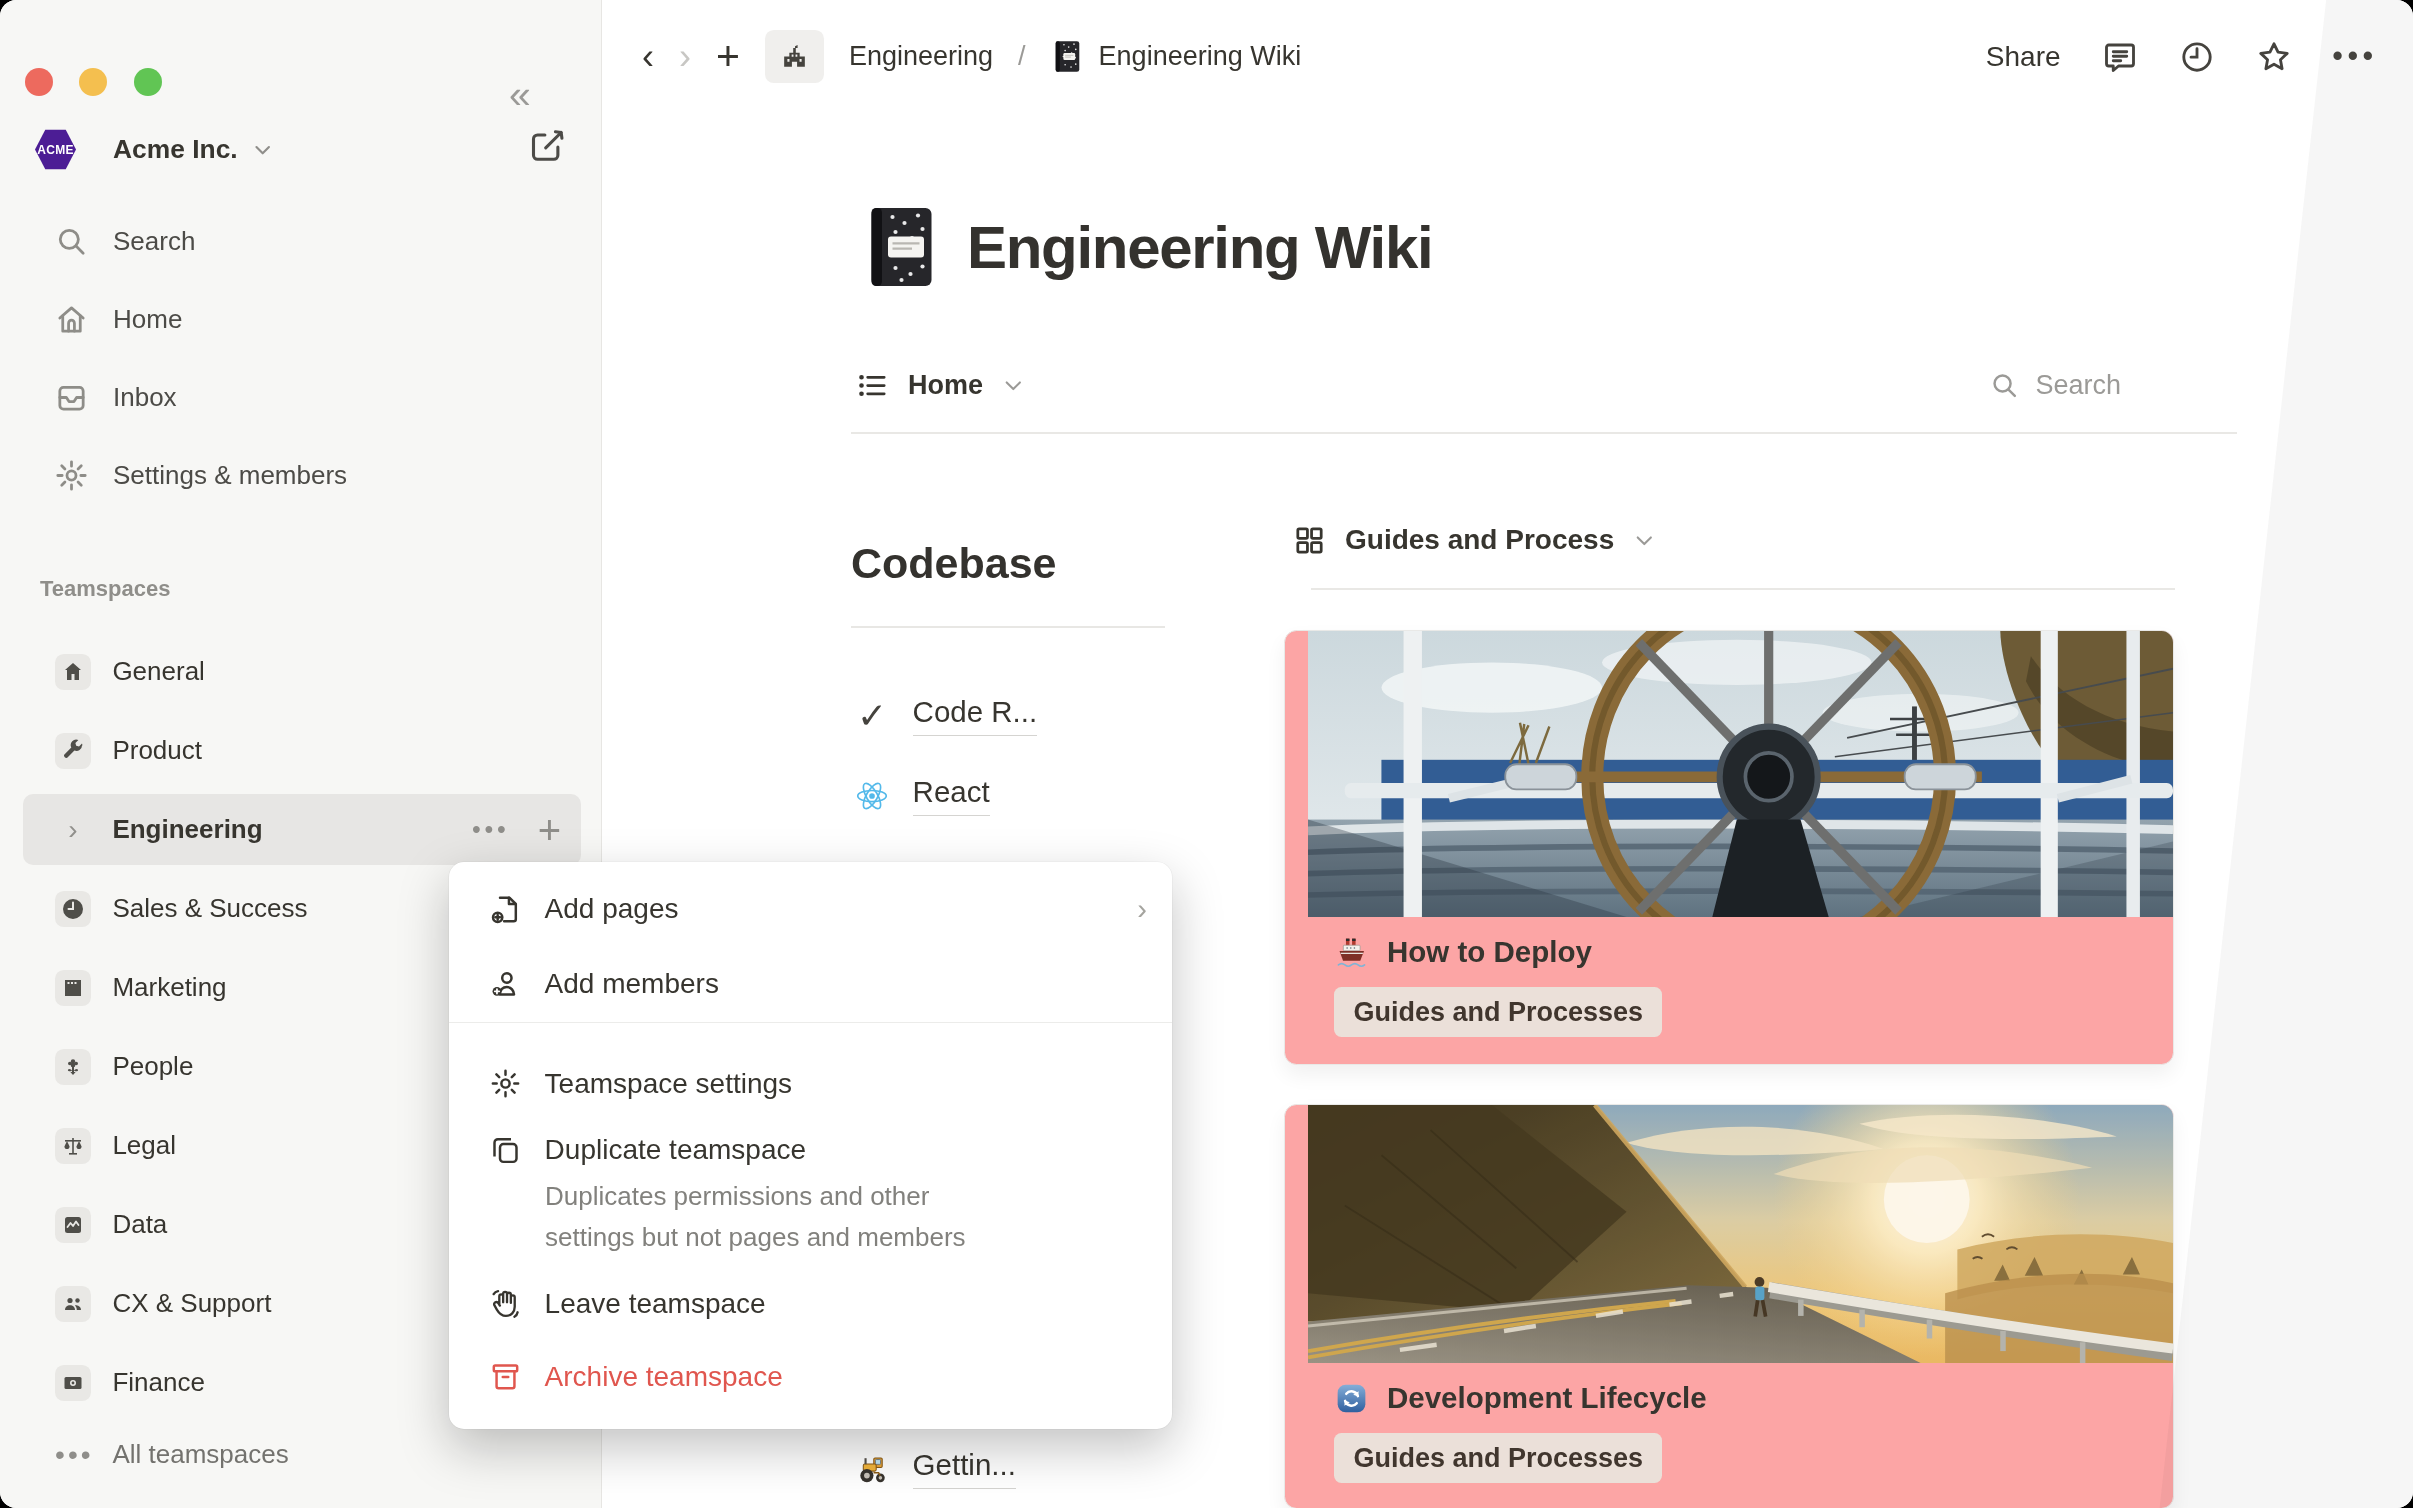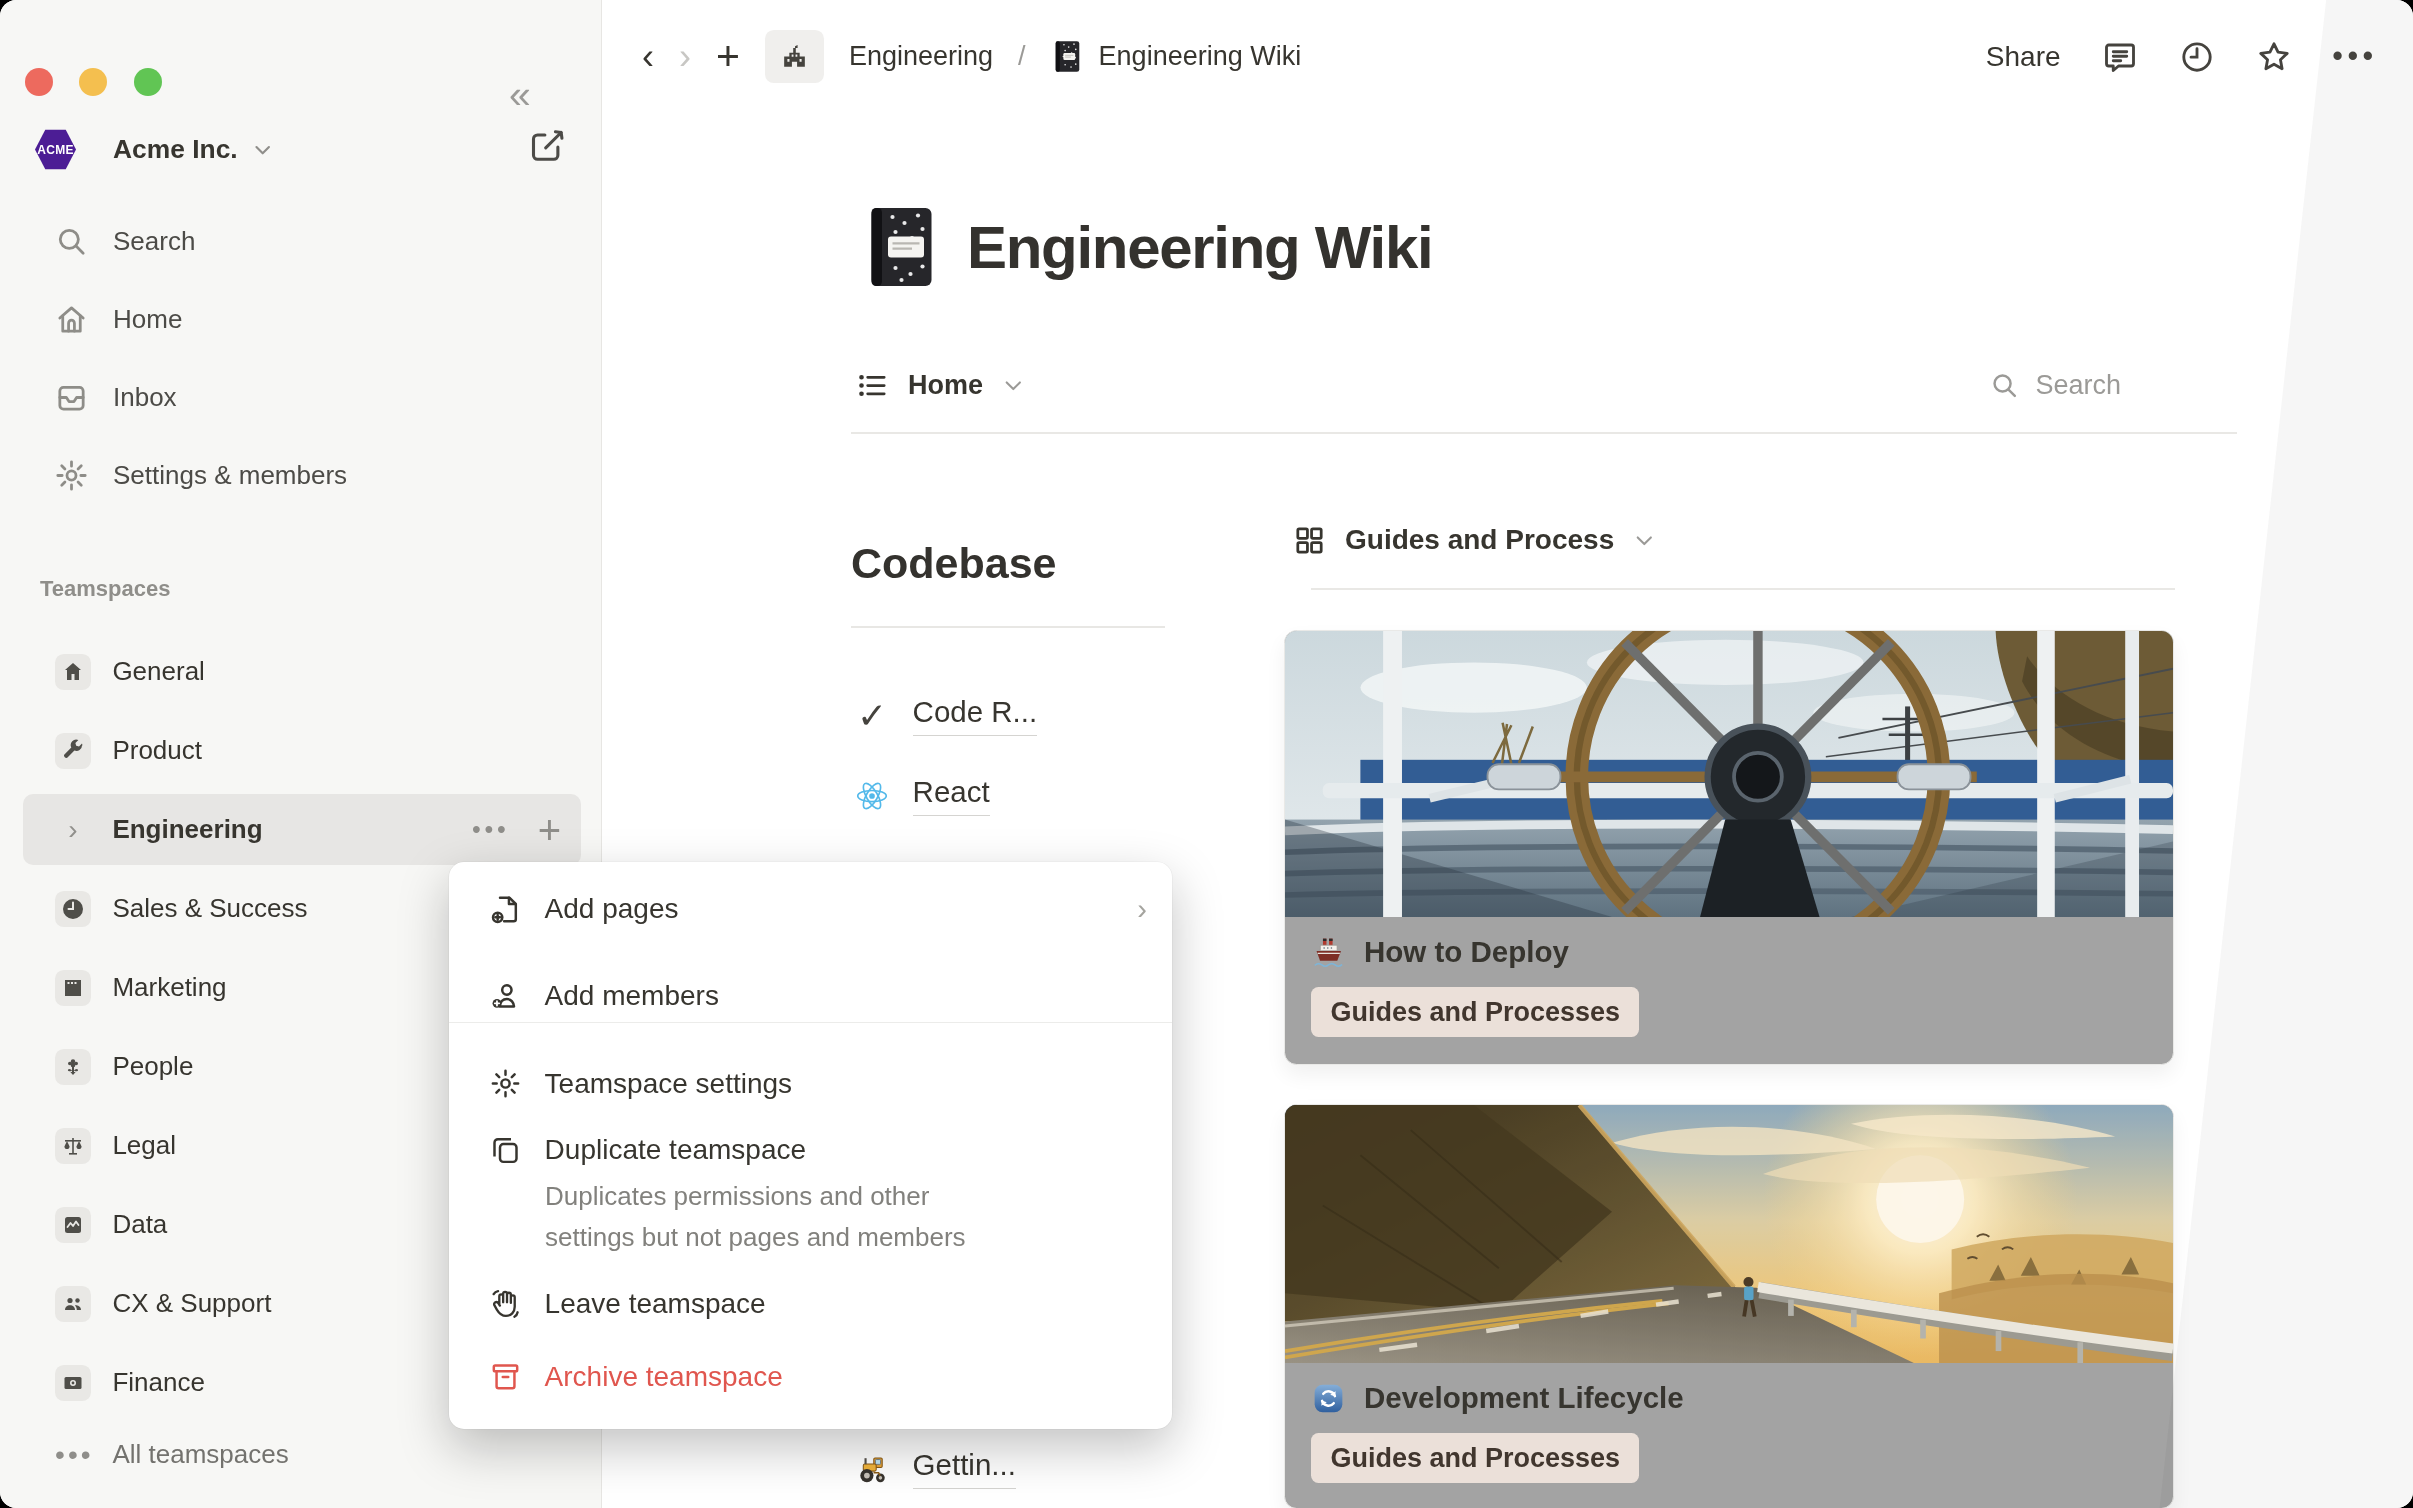--- a/index.html
+++ b/index.html
@@ -73,35 +73,35 @@
   .link-ic { width:36px; height:36px; flex:none; display:flex; align-items:center; justify-content:center; }
   .check-glyph { font-size:36px; font-weight:700; color:#45433e; line-height:1; }
   .link-text { font-size:29.5px; font-weight:500; color:#37352f; padding-bottom:6.3px; border-bottom:1.9px solid #d5d4d1; }
   .sliver { position:absolute; left:273px; top:929px; width:111px; height:15px; background:#403e3a; border-radius:5px 5px 0 0; z-index:5; }
 
   .gal-header { position:absolute; left:690px; top:515px; height:50px; display:flex; align-items:center; gap:19px; }
   .gal-header .ic { width:33px; height:33px; color:#37352f; }
   .gal-title { font-size:28px; font-weight:600; color:#37352f; }
   .gal-divider { position:absolute; left:708px; top:588px; width:864px; height:1.9px; background:#e9e8e5; }
 
-  .card { position:absolute; left:681px; width:890px; background:#a3a3a3; border:1.3px solid #e9e9e7; border-radius:12.6px; overflow:hidden; box-shadow:0 10px 20px rgba(15,15,15,0.06); }
+  .card { position:absolute; left:681px; width:890px; background:#fca5a5; border:1.3px solid #e9e9e7; border-radius:12.6px; overflow:hidden; box-shadow:0 10px 20px rgba(15,15,15,0.06);padding-left:23px; }
   .card.c1 { top:630px; height:435px; }
   .card.c2 { top:1104px; height:405px; }
   .card-img { display:block; width:100%; }
   .card-title { display:flex; align-items:center; gap:17.6px; padding:17.6px 0 0 26.4px; }
   .card-title .emoji { width:35px; height:35px; flex:none; }
   .card-title .txt { font-size:29.5px; font-weight:600; color:#37352f; }
   .card-tag { display:inline-block; margin:17.6px 0 0 26.4px; height:50px; line-height:50px; padding:0 19px; background:#ebe0d9; color:#41362e; font-size:27px; border-radius:7.5px;font-weight:bold; }
 
   
   .menu { position:absolute; left:449px; top:862px; width:723px; height:567px; background:#fff; border-radius:15px; box-shadow:0 0 0 0.6px rgba(15,15,15,0.05), 0 19px 50px rgba(15,15,15,0.25); z-index:50; }
   .menu-item { position:absolute; left:25px; right:25px; height:59px; display:flex; align-items:center; gap:22.6px; padding-left:15px; font-size:28px; font-weight:500; color:#37352f; border-radius:7.5px; }
   .menu-item .mi { width:33px; height:33px; flex:none; color:#37352f; }
   .menu-item.danger, .menu-item.danger .mi { color:#e0564e; }
-  .mi-add-pages { top:17.6px; } .mi-add-members { top:104px; }
+  .mi-add-pages { top:17.6px; } .mi-add-members { top:92px; }
   .menu-div { position:absolute; left:0; right:0; top:160px; height:1.3px; background:#ececea; }
   .mi-settings { top:192px; } .mi-duplicate { top:258px; }
   .mi-desc { position:absolute; left:96px; top:314px; width:440px; font-size:26px; line-height:41px; color:#82817d; font-weight:400; }
   .mi-leave { top:412px; } .mi-archive { top:485px; }
   .submenu-arrow { position:absolute; right:25px; top:17.6px; height:59px; display:flex; align-items:center; color:#a5a49f; font-size:29px; }
 
   svg { display:block; }
 </style>
 </head>
 <body>

